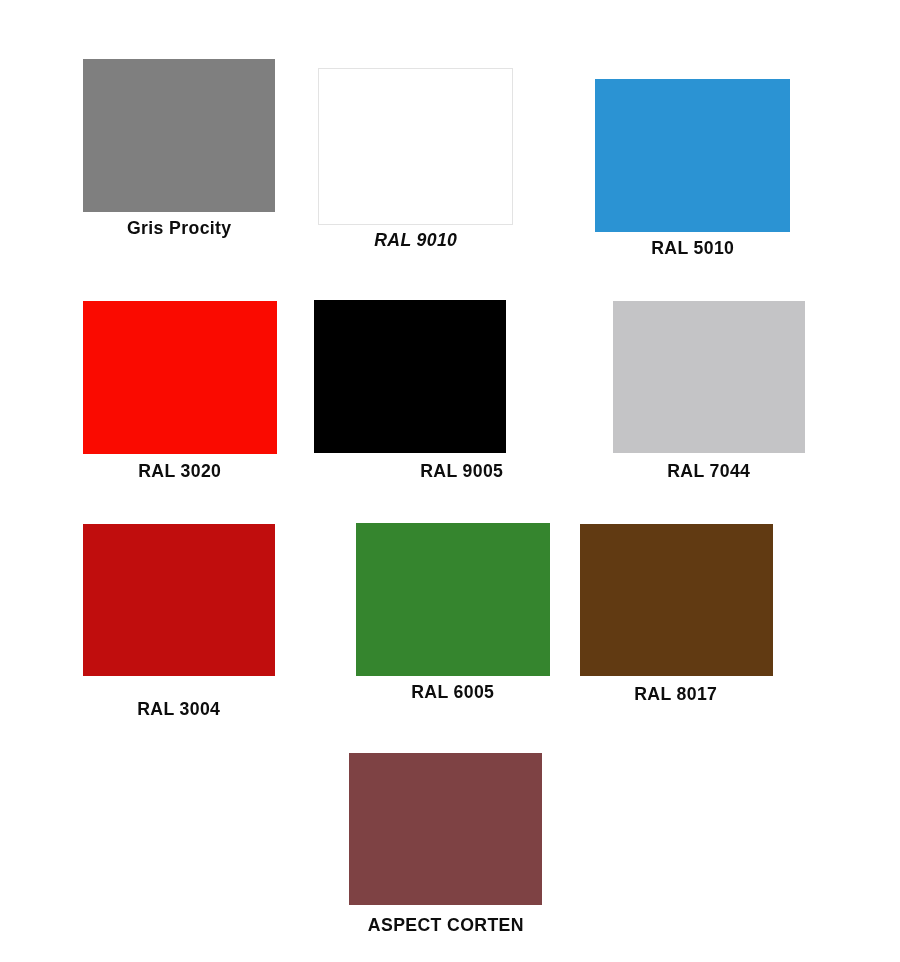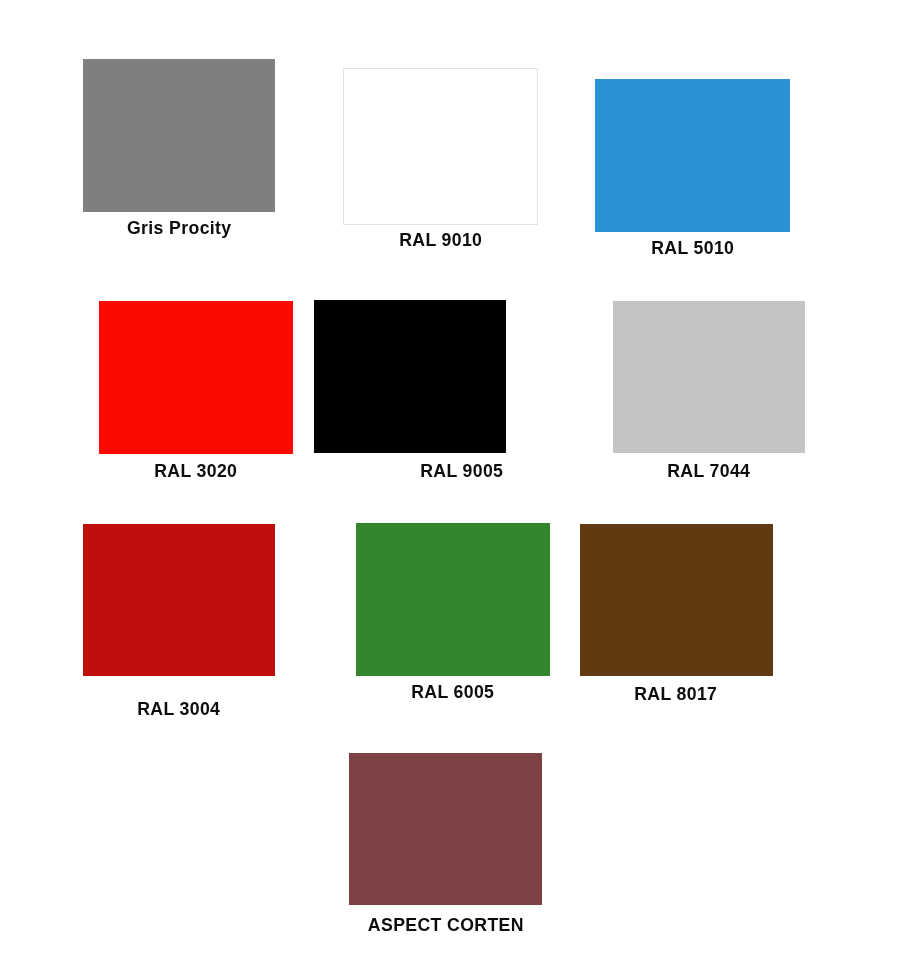--- a/index.html
+++ b/index.html
@@ -49,29 +49,29 @@
   }
 </style>
 </head>
 <body>
 
 <div class="palette" style="background: rgb(255, 255, 255);">
     <div class="swatch-cell" style="left: 83px; top: 59px; width: 192px;">
       <div class="swatch-chip" style="width: 192px; height: 153px; background: rgb(127, 127, 127);"></div>
       <div class="swatch-label" style="color: rgb(13, 13, 13); margin-top: 6px;">Gris Procity</div>
     </div>
-    <div class="swatch-cell" style="left: 353px; top: 68px; width: 175px;">
+    <div class="swatch-cell" style="left: 328px; top: 68px; width: 175px; font-style: italic;">
       <div class="swatch-chip bordered" style="width: 195px; height: 157px; background: rgb(255, 255, 255); border-color: rgb(227, 227, 227);"></div>
       <div class="swatch-label" style="color: rgb(13, 13, 13); margin-top: 5px;">RAL 9010</div>
     </div>
     <div class="swatch-cell" style="left: 595px; top: 71px; width: 195px; margin-top: 8px;">
       <div class="swatch-chip" style="width: 195px; height: 153px; background: rgb(43, 147, 211);"></div>
       <div class="swatch-label" style="color: rgb(13, 13, 13); margin-top: 6px;">RAL 5010</div>
     </div>
-    <div class="swatch-cell" style="left: 83px; top: 301px; width: 194px; margin-left: 16px;">
+    <div class="swatch-cell" style="left: 83px; top: 301px; width: 194px;">
       <div class="swatch-chip" style="width: 194px; height: 153px; background: rgb(250, 10, 0);"></div>
       <div class="swatch-label" style="color: rgb(13, 13, 13); margin-top: 7px;">RAL 3020</div>
     </div>
     <div class="swatch-cell" style="left: 350px; top: 300px; width: 156px; align-items: flex-end;">
       <div class="swatch-chip" style="width: 192px; height: 153px; background: rgb(0, 0, 0);"></div>
       <div class="swatch-label" style="color: rgb(13, 13, 13); margin-top: 8px;">RAL 9005</div>
     </div>
     <div class="swatch-cell" style="left: 613px; top: 301px; width: 192px;">
       <div class="swatch-chip" style="width: 192px; height: 152px; background: rgb(196, 196, 198);"></div>
       <div class="swatch-label" style="color: rgb(13, 13, 13); margin-top: 8px;">RAL 7044</div>

